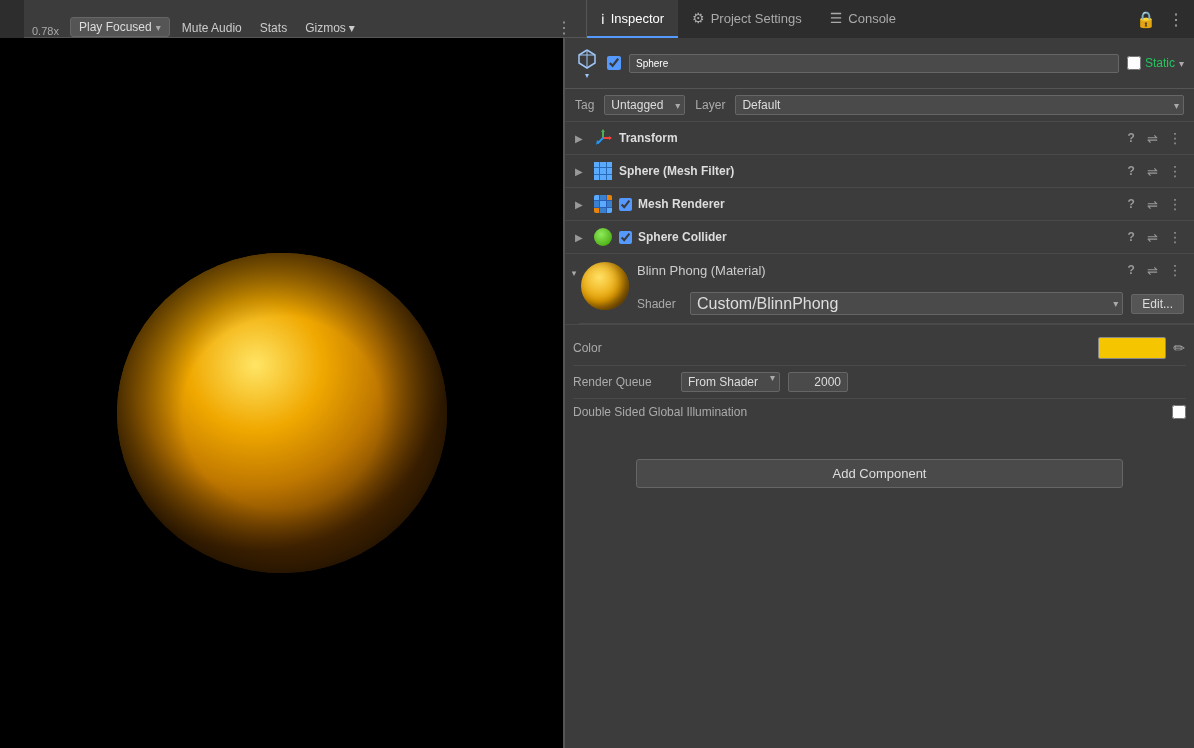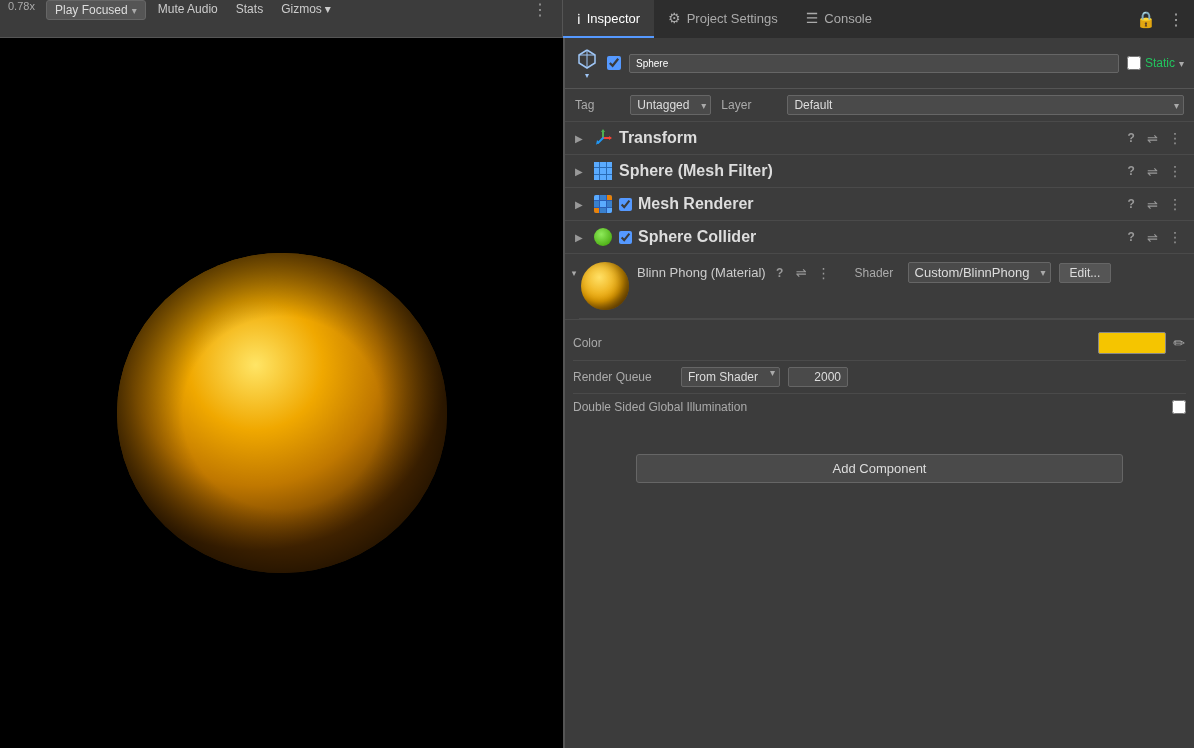--- a/index.html
+++ b/index.html
@@ -18,27 +18,28 @@
     
     .top-tabbar {
       display: flex;
       align-items: stretch;
       background: #2d2d2d;
       height: 38px;
       flex-shrink: 0;
     }
     .top-tabbar-left {
       display: flex;
-      align-items: flex-start;
+      align-items: flex-end;
       width: 563px;
       background: #3c3c3c;
       border-bottom: 1px solid #555;
       padding: 0 8px;
       gap: 6px;
       border-right: 1px solid #555;
+      margin-left: 24px;
     }
     .zoom-label {
       color: #aaa;
       font-size: 11px;
       min-width: 32px;
     }
     .play-focused-btn {
       display: flex;
       align-items: center;
       background: #555;
@@ -237,21 +238,20 @@
       background: #4a4a4a;
       border: 1px solid #666;
       color: #ddd;
       padding: 2px 20px 2px 6px;
       font-size: 12px;
       border-radius: 2px;
       cursor: pointer;
       appearance: none;
       -webkit-appearance: none;
       position: relative;
-      margin-left: 26px;
     }
     .select-wrapper {
       position: relative;
       display: inline-flex;
       align-items: center;
     }
     .select-wrapper::after {
       content: '▾';
       position: absolute;
       right: 5px;
@@ -288,21 +288,21 @@
       justify-content: center;
     }
     .component-checkbox {
       width: 13px;
       height: 13px;
       accent-color: #5599ff;
       flex-shrink: 0;
     }
     .component-name {
       flex: 1;
-      font-size: 16px;
+      font-size: 12px;
       font-weight: 600;
       color: #ddd;
     }
     .component-actions {
       display: flex;
       align-items: center;
       gap: 6px;
       margin-left: auto;
     }
 
@@ -340,22 +340,22 @@
       width: 48px;
       height: 48px;
       flex-shrink: 0;
       border-radius: 50%;
       background: radial-gradient(circle at 38% 32%, #ffe066, #e8a000 55%, #7a4400 100%);
       box-shadow: inset -6px -4px 12px rgba(0,0,0,0.5);
     }
     .material-info {
       flex: 1;
       display: flex;
-      flex-direction: row;
-      gap: 22px;
+      flex-direction: column;
+      gap: 14px;
     }
     .material-name-row {
       display: flex;
       align-items: center;
       gap: 6px;
     }
     .material-name {
       flex: 1;
       font-size: 13px;
       color: #ccc;
@@ -388,21 +388,21 @@
       color: #aaa;
       pointer-events: none;
       font-size: 10px;
     }
     .shader-select {
       width: 100%;
       background: #4a4a4a;
       border: 1px solid #666;
       color: #ddd;
       padding: 2px 20px 2px 6px;
-      font-size: 13px;
+      font-size: 16px;
       border-radius: 2px;
       cursor: pointer;
       appearance: none;
       -webkit-appearance: none;
     }
     .edit-btn {
       background: #555;
       border: 1px solid #666;
       color: #ddd;
       padding: 2px 10px;

